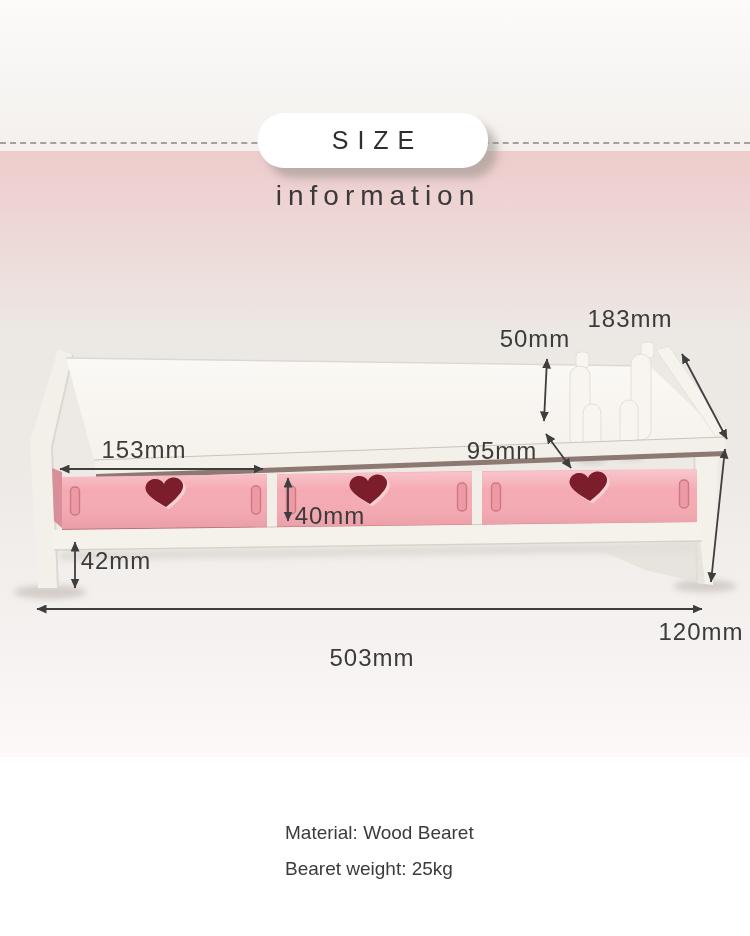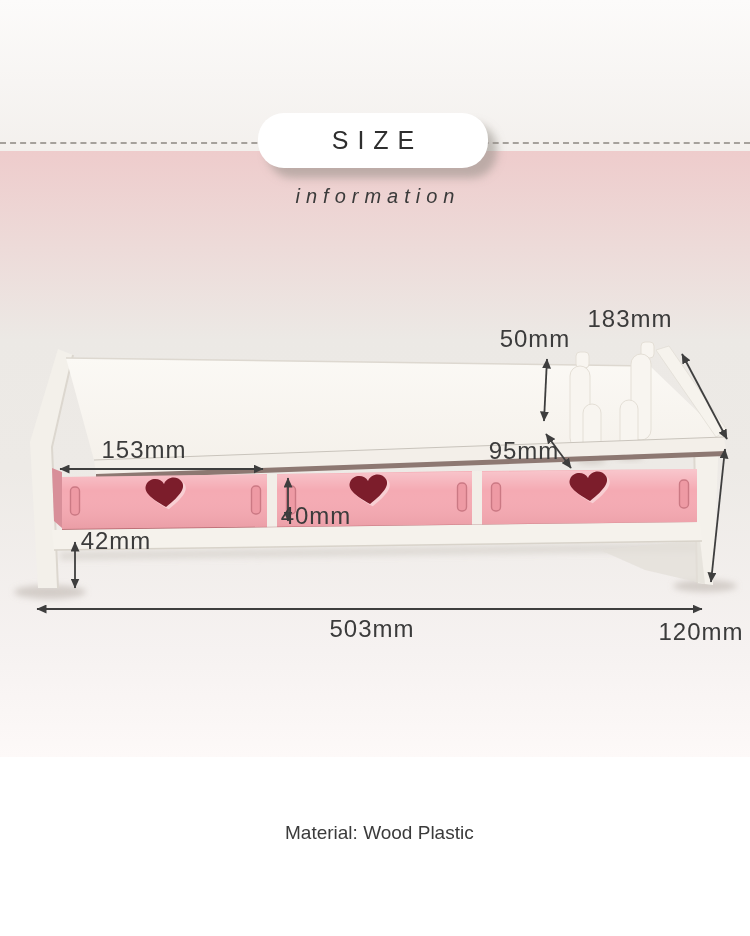--- a/index.html
+++ b/index.html
@@ -9,32 +9,32 @@
   .photo{position:absolute;left:0;top:0;width:750px;height:757px;
          background:linear-gradient(180deg,#fcfbfa 0%,#f3f0ed 20%,#ecc 0,#ece9e5 45%,#edeae6 62%,#f6f2f1 86%,#fdf9f8 100%);text-align:center;}
   .dashed-line{position:absolute;left:0;top:142px;width:750px;height:0;
          border-top:2px dashed #a5a19c;}
   .size-badge{position:absolute;left:258px;top:113px;width:230px;height:55px;
          background:#ffffff;border-radius:26px;
          box-shadow:9px 10px 8px rgba(148,142,134,.55);
          display:flex;align-items:center;justify-content:center;z-index:2;}
   .size-badge span{font-size:25px;letter-spacing:9px;padding-left:9px;color:#2e2e2e;}
   .subtitle{position:absolute;left:375px;top:196px;transform:translate(-50%,-50%);
-         font-size:20px;letter-spacing:6px;padding-left:6px;color:#3a3a3a;white-space:nowrap;font-style:italic;}
+         font-size:28px;letter-spacing:6px;padding-left:6px;color:#3a3a3a;white-space:nowrap;}
   
   .dim{position:absolute;transform:translate(-50%,-50%);font-size:24px;
        letter-spacing:1px;color:var(--text-dark,#3b3b3b);white-space:nowrap;z-index:3;}
   .lbl-183{left:630px;top:319px}
   .lbl-50 {left:535px;top:339px}
-  .lbl-95 {left:524px;top:451px}
+  .lbl-95 {left:502px;top:451px}
   .lbl-153{left:144px;top:450px}
-  .lbl-40 {left:316px;top:516px}
-  .lbl-42 {left:116px;top:541px}
+  .lbl-40 {left:330px;top:516px}
+  .lbl-42 {left:116px;top:561px}
   .lbl-120{left:701px;top:632px}
-  .lbl-503{left:372px;top:629px}
+  .lbl-503{left:372px;top:658px}
   
   svg.scene{position:absolute;left:0;top:0;z-index:1;}
   .white-part{fill:#f3f0ea;}
   .drawer{fill:var(--drawer-pink,#f5aab3);}
   .divider{fill:#f2eee8;}
   .handle{fill:#ee9aa4;stroke:#cb7984;stroke-width:1.4;}
   .heart-main{fill:var(--heart-maroon,#7c1d2b);}
   .heart-light{fill:#f8cfd3;}
   .bracket{fill:#f8f5f0;stroke:#e4dfd6;stroke-width:1;}
   .dimline{stroke:var(--arrow,#3e3e3e);stroke-width:1.8;fill:none;}
@@ -171,14 +171,15 @@
     <span class="dim lbl-183">183mm</span>
     <span class="dim lbl-50">50mm</span>
     <span class="dim lbl-95">95mm</span>
     <span class="dim lbl-153">153mm</span>
     <span class="dim lbl-40">40mm</span>
     <span class="dim lbl-42">42mm</span>
     <span class="dim lbl-120">120mm</span>
     <span class="dim lbl-503">503mm</span>
   </div>
 
-  <div class="spec material">Material: Wood Plastic</div>
+  <div class="spec material">Material: Wood Bearet</div>
+  <div class="spec weight">Bearet weight: 25kg</div>
 </div>
 
 </body></html>

